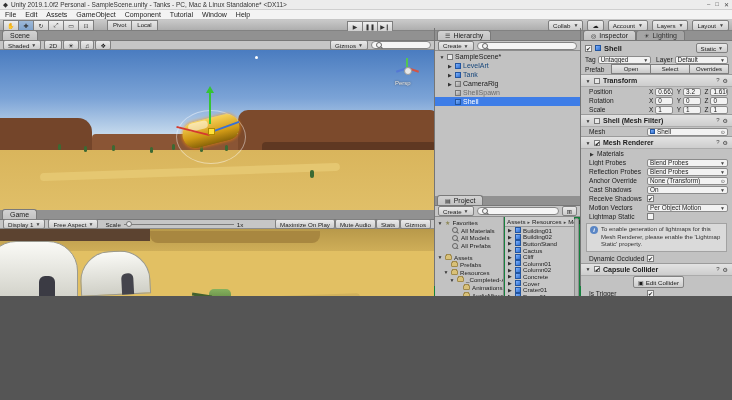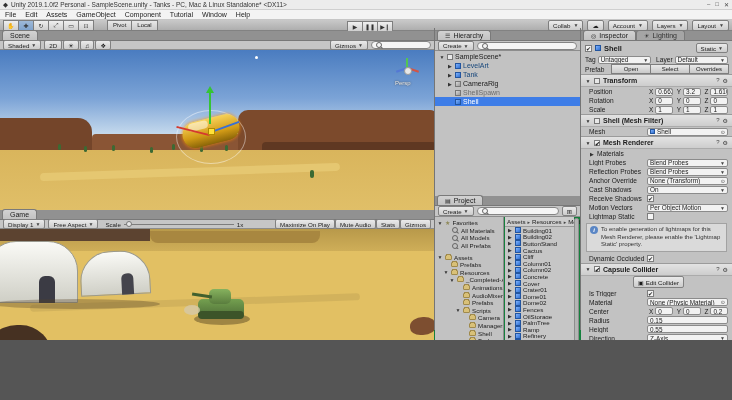--- a/index.html
+++ b/index.html
@@ -1,16 +1,16 @@
 <!DOCTYPE html>
 <html><head>
 <meta charset="utf-8">
 <style>
   html,body{margin:0;padding:0;background:#555;}
-  #app{position:relative;width:732px;height:340px;overflow:hidden;background:#15803d;
+  #app{position:relative;width:732px;height:296px;overflow:hidden;background:#15803d;
        font-family:"Liberation Sans",sans-serif;font-size:8px;color:#1b1b1b;cursor:default;}
   .abs{position:absolute;}
   
   #titlebar{left:0;top:0;width:732px;height:10px;background:#ececec;border-bottom:1px solid #cfcfcf;
             display:flex;align-items:center;gap:3px;padding:0 3px;font-size:6.5px;color:#333;box-sizing:border-box;}
   #titlebar .wbtns{margin-left:auto;display:flex;gap:5px;font-size:6px;color:#444;}
   #menubar{left:0;top:10px;width:732px;height:10px;background:#f3f3f3;border-bottom:1px solid #c6c6c6;
            display:flex;align-items:center;gap:9px;padding:0 5px;font-size:7px;box-sizing:border-box;}
   .menu-item{color:#222;}
   #maintoolbar{left:0;top:20px;width:732px;height:11px;background:linear-gradient(#c9c9c9,#aeaeae);

